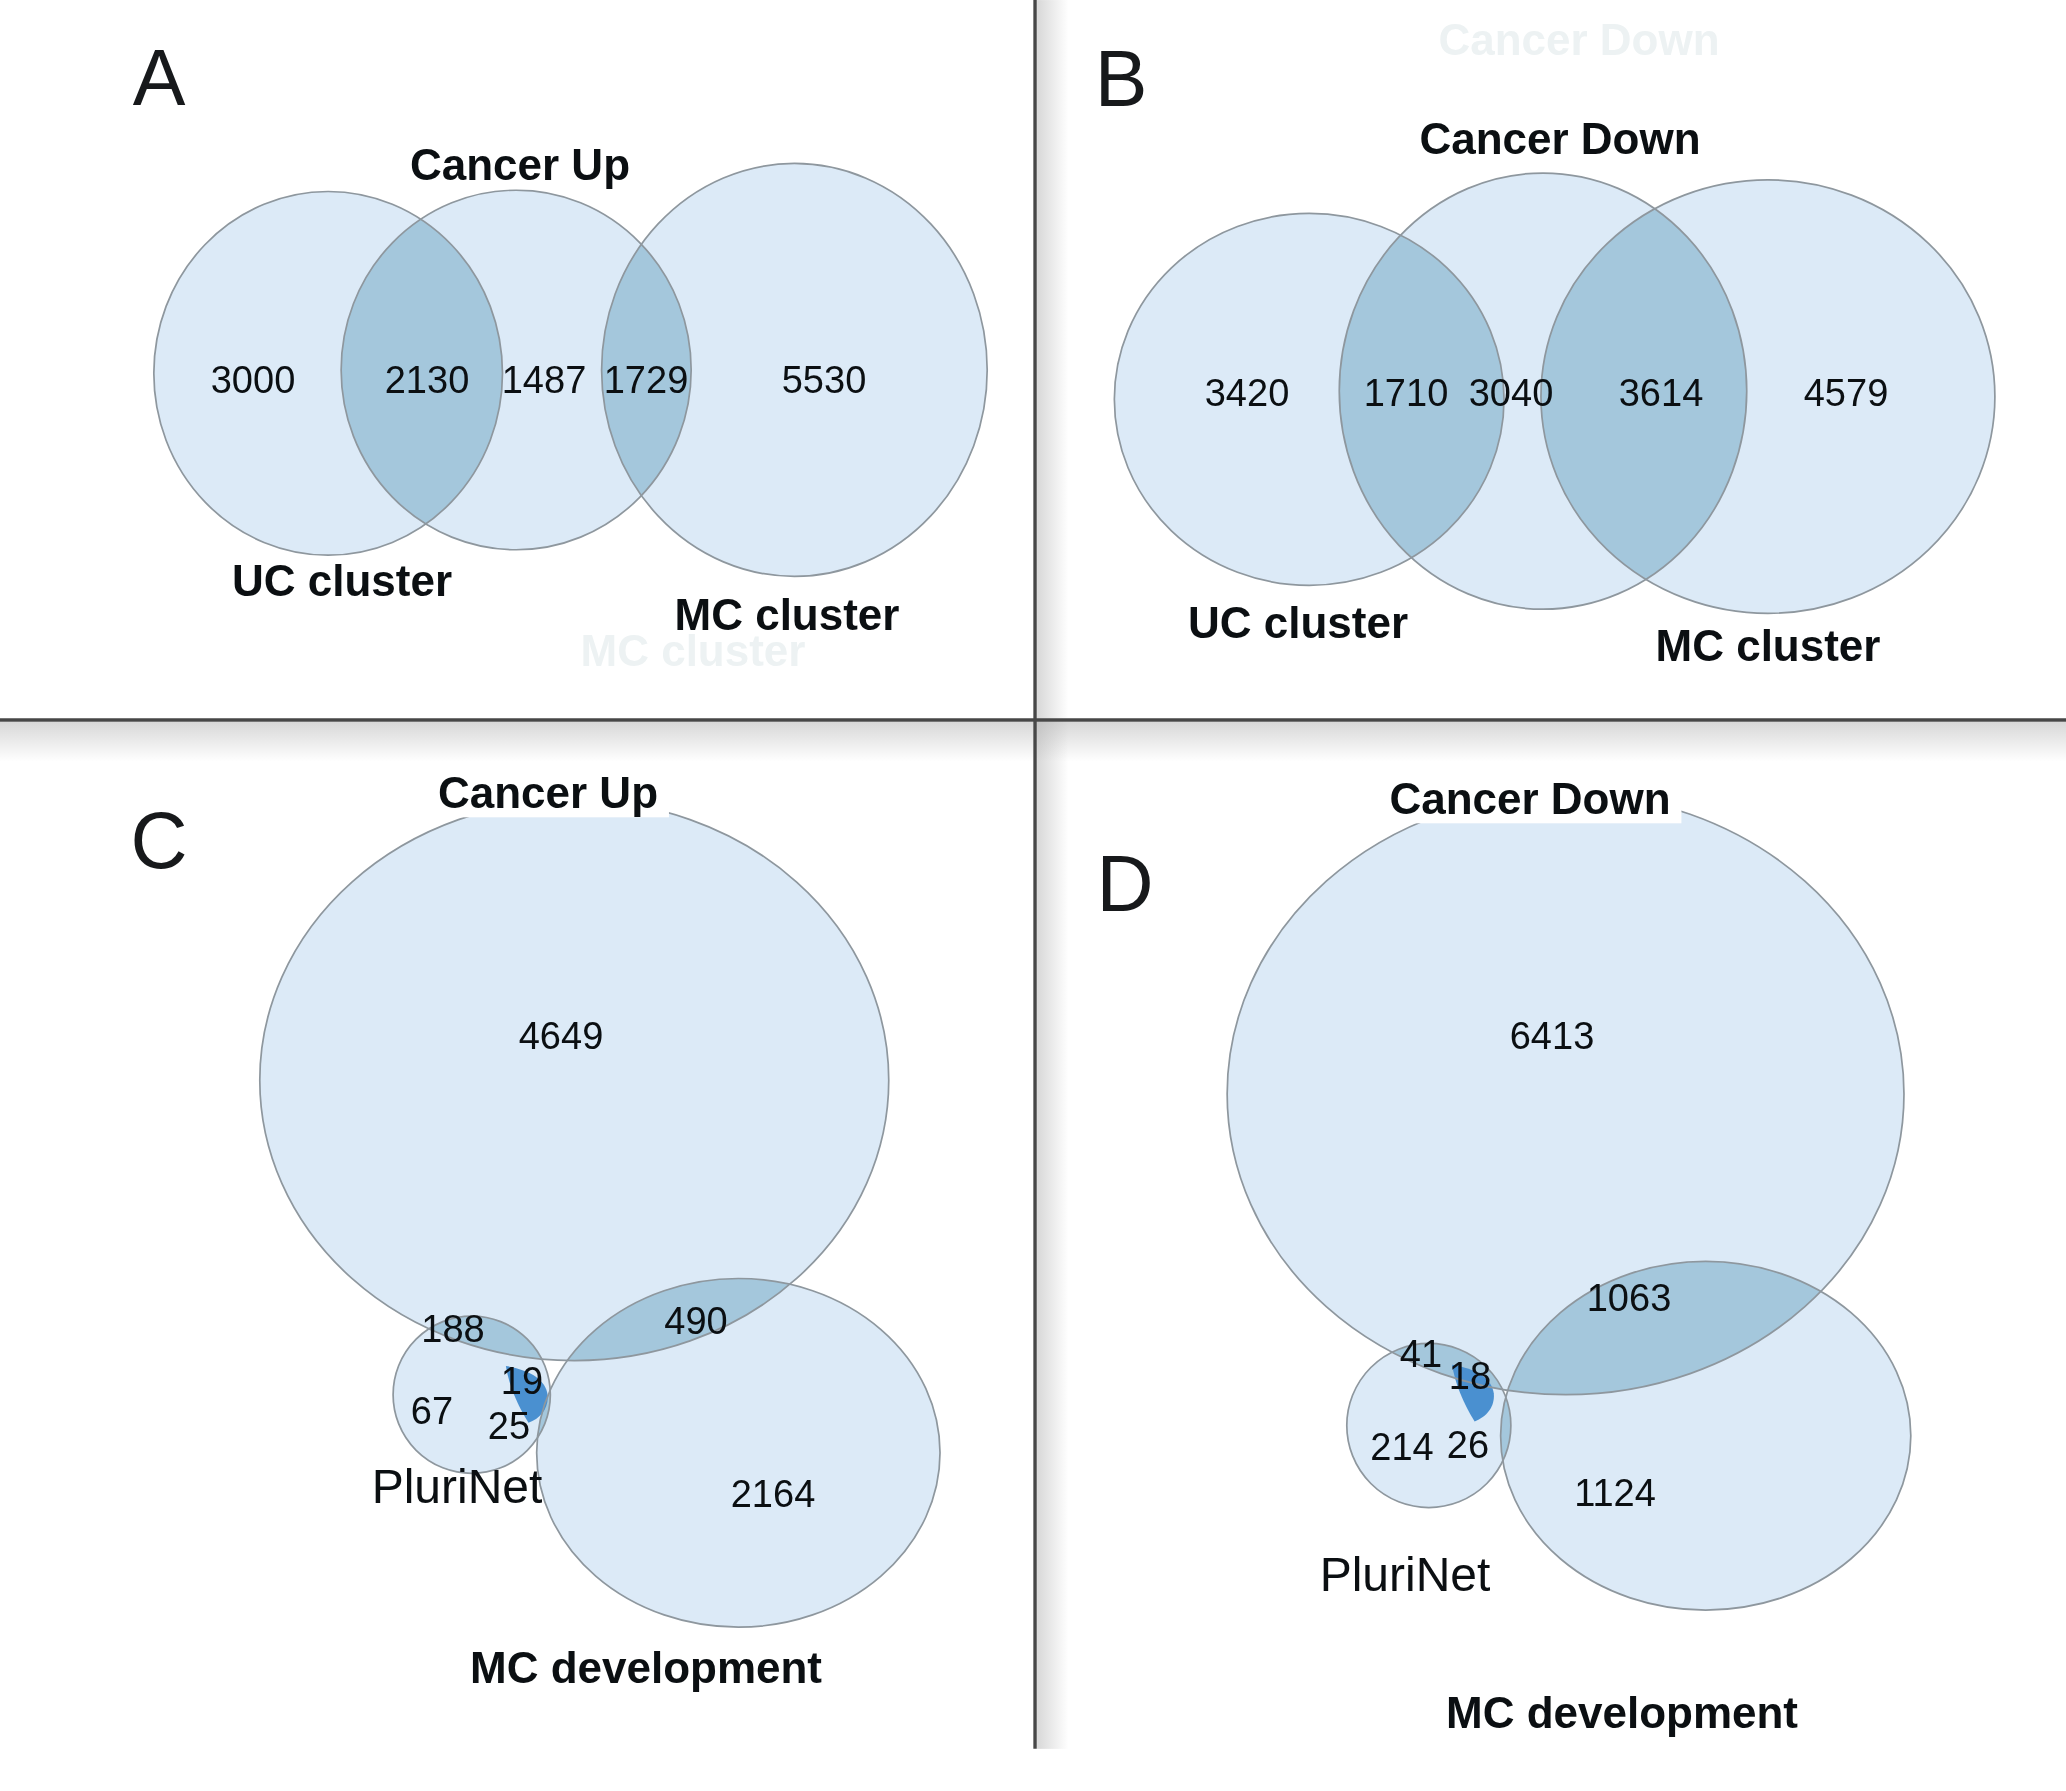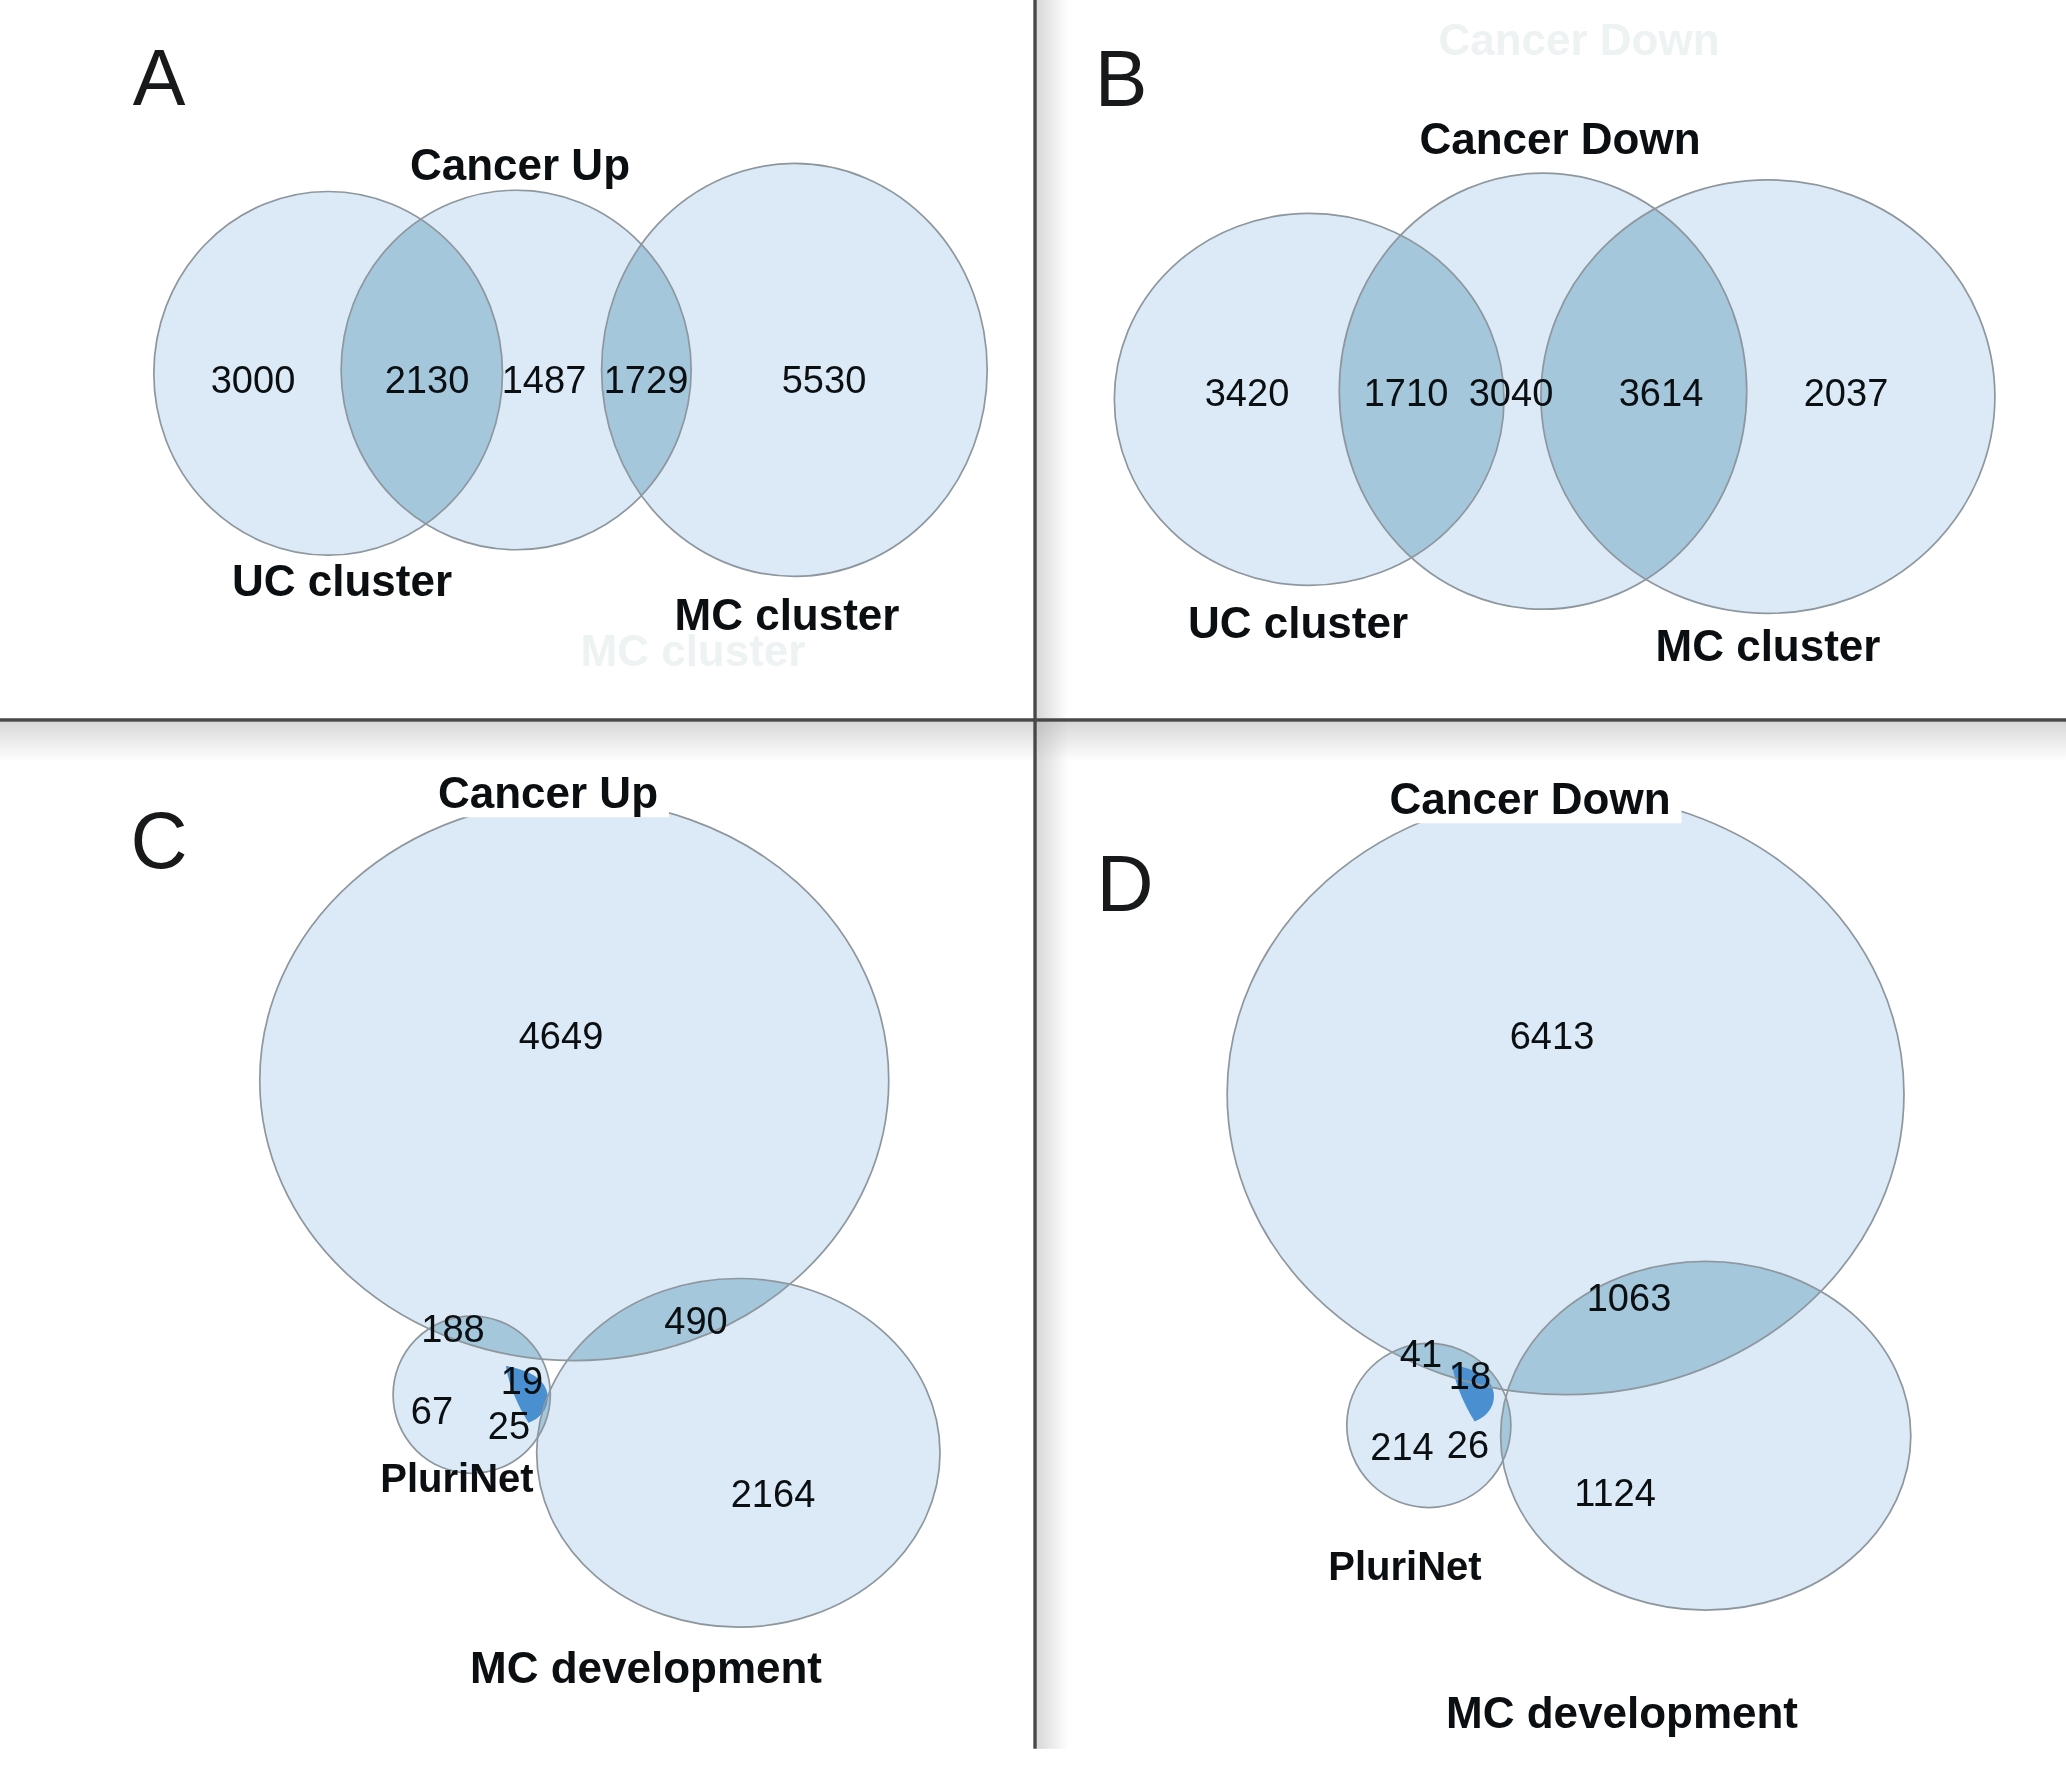--- a/index.html
+++ b/index.html
@@ -5,21 +5,21 @@
   html,body{margin:0;padding:0;background:#ffffff;}
   #stage{position:relative;width:2066px;height:1792px;background:#ffffff;overflow:hidden;
          font-family:"Liberation Sans","DejaVu Sans",sans-serif;}
   #venn-svg{position:absolute;left:0;top:0;width:2066px;height:1792px;}
   .lbl{position:absolute;transform:translate(-50%,-50%);white-space:nowrap;
        color:#0b0f12;line-height:1;}
   .letter{font-size:79px;font-weight:400;color:#17191b;}
   .title{font-size:44px;font-weight:700;background:#ffffff;padding:2.7px 11px;}
   .setlbl{font-size:44px;font-weight:700;}
   .num{font-size:38px;font-weight:400;}
-  .pnet{font-size:40px;font-weight:700;}
+  .pnet{font-size:48px;font-weight:400;margin-top:9px;}
   .ghost{font-size:44px;font-weight:700;color:#edf2f3;background:none;}
 </style>
 </head>
 <body>
 
 <div id="stage">
 
   <svg id="venn-svg" viewBox="0 0 3022 2621">
     <defs>
       <clipPath id="cA1">
@@ -134,21 +134,21 @@
   <div class="lbl num" style="left:824px;top:380px">5530</div>
   <div class="lbl setlbl" style="left:342px;top:581px">UC cluster</div>
   <div class="lbl setlbl" style="left:787px;top:615px">MC cluster</div>
 
   <div class="lbl letter" style="left:1121px;top:78px">B</div>
   <div class="lbl title" style="left:1560px;top:139px">Cancer Down</div>
   <div class="lbl num" style="left:1247px;top:393px">3420</div>
   <div class="lbl num" style="left:1406px;top:393px">1710</div>
   <div class="lbl num" style="left:1511px;top:393px">3040</div>
   <div class="lbl num" style="left:1661px;top:393px">3614</div>
-  <div class="lbl num" style="left:1846px;top:393px">2037</div>
+  <div class="lbl num" style="left:1846px;top:393px">4579</div>
   <div class="lbl setlbl" style="left:1298px;top:623px">UC cluster</div>
   <div class="lbl setlbl" style="left:1768px;top:646px">MC cluster</div>
 
   <div class="lbl letter" style="left:159px;top:840px">C</div>
   <div class="lbl title" style="left:548px;top:793px">Cancer Up</div>
   <div class="lbl num" style="left:561px;top:1036px">4649</div>
   <div class="lbl num" style="left:453px;top:1329px">188</div>
   <div class="lbl num" style="left:522px;top:1381px">19</div>
   <div class="lbl num" style="left:432px;top:1411px">67</div>
   <div class="lbl num" style="left:509px;top:1426px">25</div>

